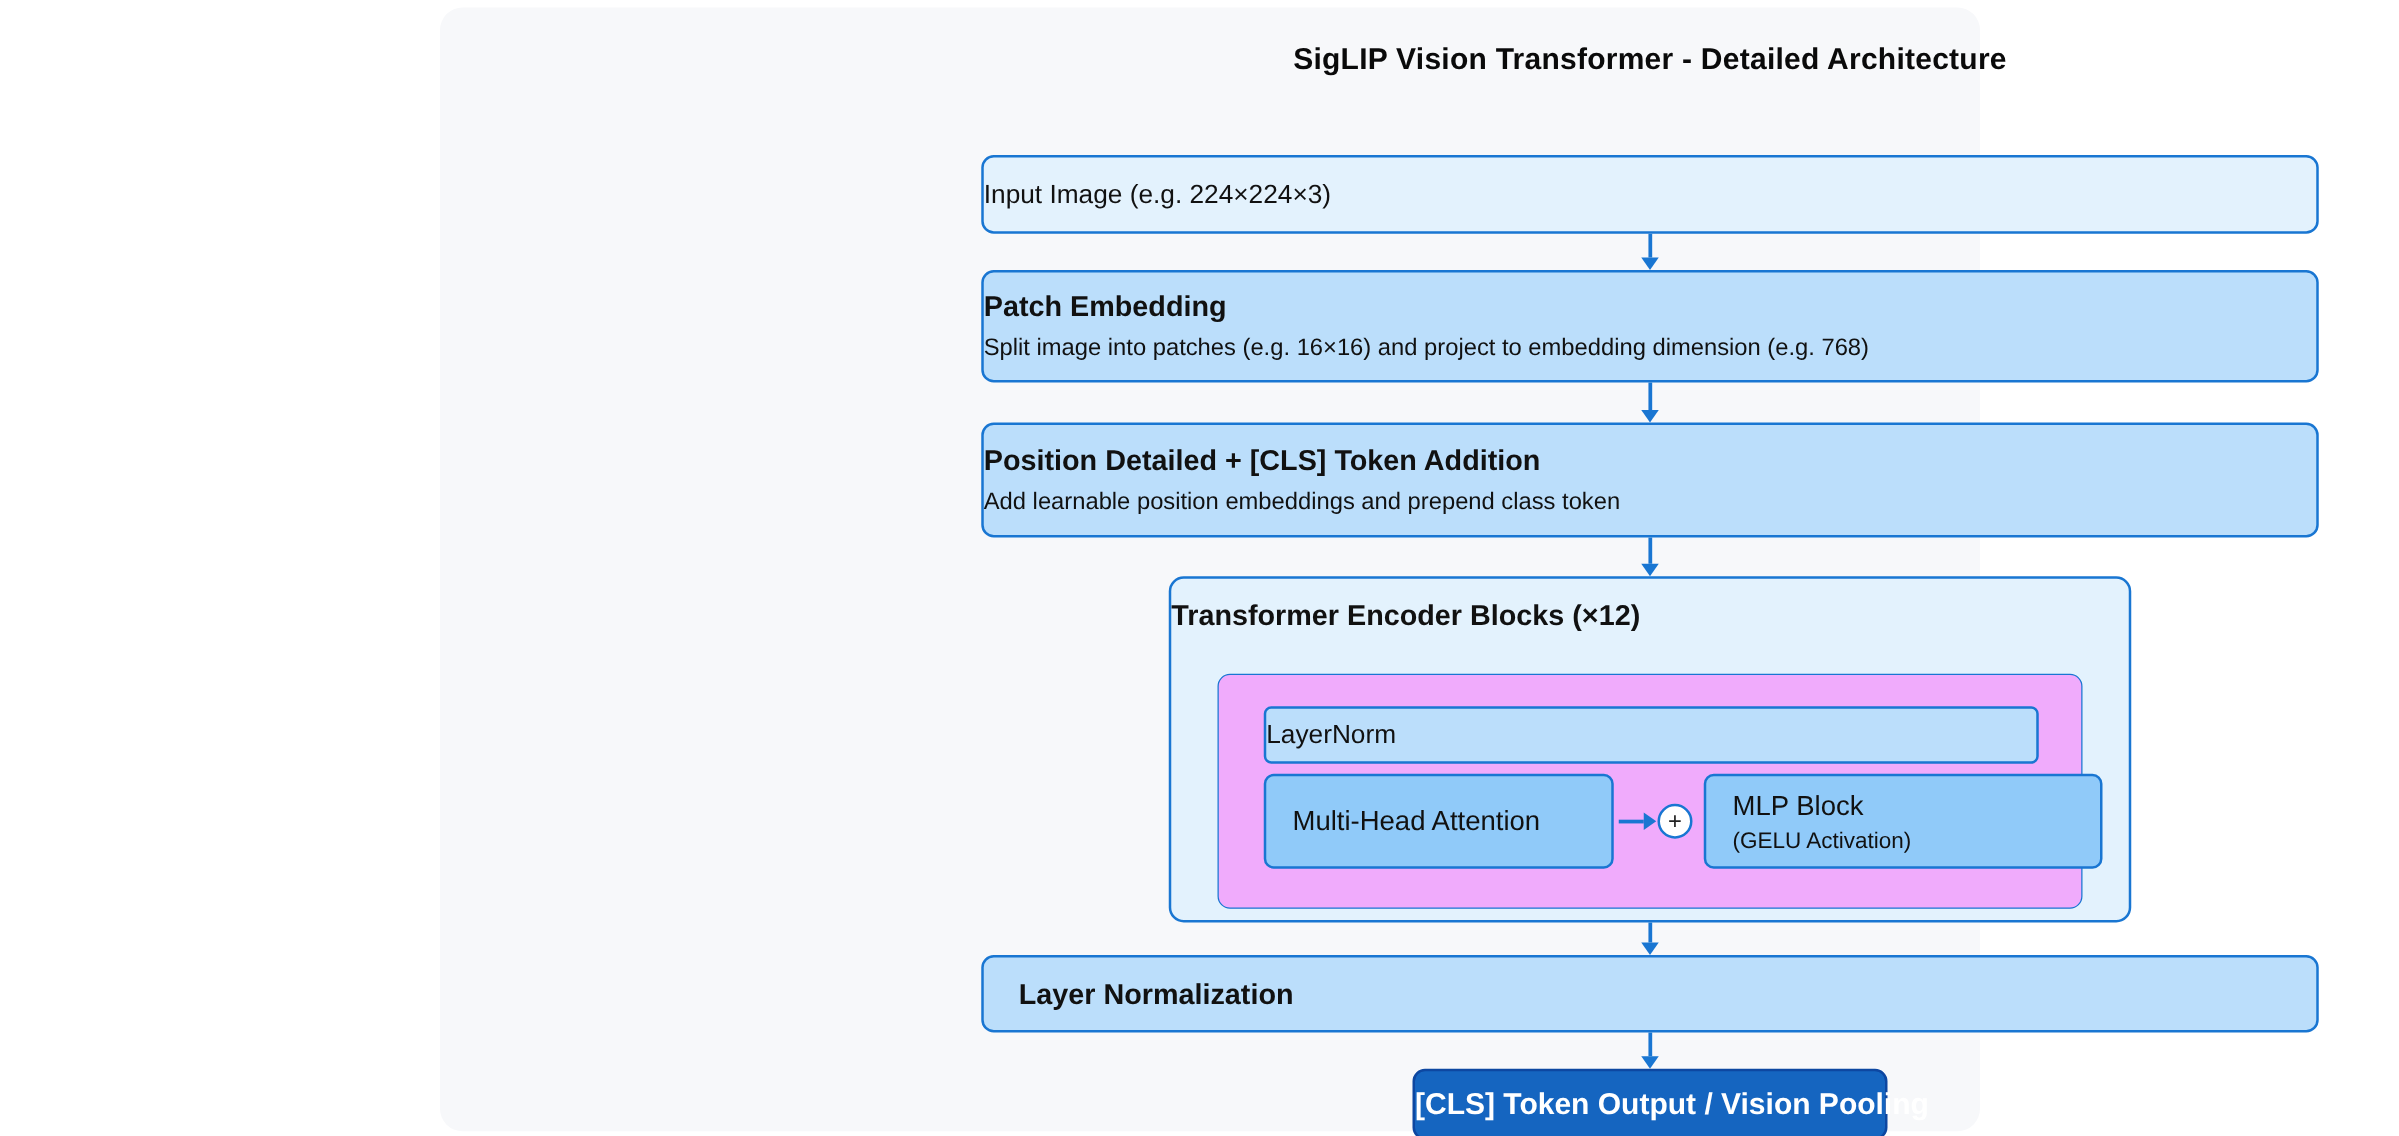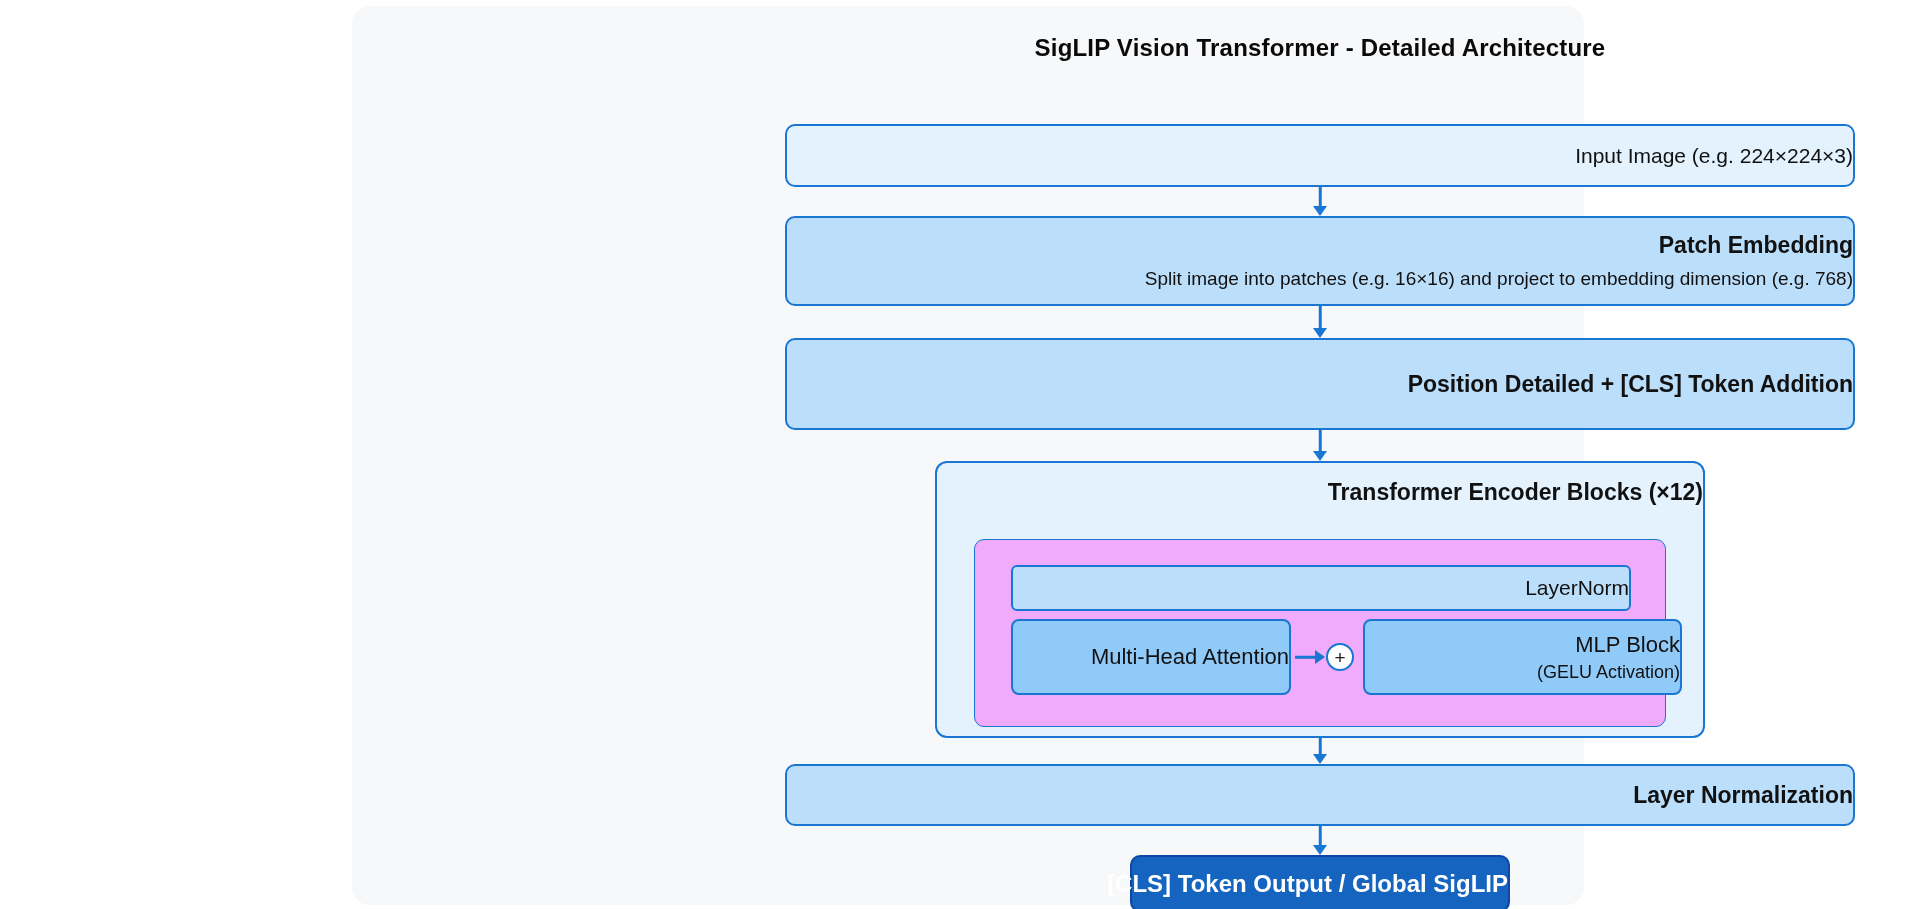--- a/index.html
+++ b/index.html
@@ -30,21 +30,21 @@
     color: #0a0a0a;
     letter-spacing: 0.2px;
   }
 
   .node {
     position: absolute;
     border: 2.5px solid #1976d2;
     border-radius: 10px;
     display: flex;
     flex-direction: column;
-    align-items: flex-end;
+    align-items: flex-start;
     justify-content: center;
     text-align: center;
   }
   .fill-light  { background: #e3f2fd; }
   .fill-mid    { background: #bbdefb; }
   .fill-deep   { background: #90caf9; padding-left: 21px; }
 
   .node-title      { font-size: 23px; font-weight: bold; line-height: 1.25; }
   .node-subtitle   { font-size: 19px; font-weight: normal; margin-top: 9px; line-height: 1.2; }
   .node-plain      { font-size: 21px; font-weight: normal; }
@@ -166,20 +166,21 @@
       <div class="node-subtitle">Split image into patches (e.g. 16×16) and project to embedding dimension (e.g. 768)</div>
     </div>
 
     <div class="v-arrow va2">
       <div class="shaft"></div>
       <div class="head"></div>
     </div>
 
     <div class="node fill-mid box-position">
       <div class="node-title">Position Detailed + [CLS] Token Addition</div>
+      <div class="node-subtitle">Add learnable position embeddings and prepend class token</div>
     </div>
 
     <div class="v-arrow va3">
       <div class="shaft"></div>
       <div class="head"></div>
     </div>
 
     <div class="node fill-light box-encoder">
       <div class="encoder-title">Transformer Encoder Blocks (×12)</div>
 
@@ -218,17 +219,17 @@
     <div class="node fill-mid box-final-ln">
       <div class="node-title">Layer Normalization</div>
     </div>
 
     <div class="v-arrow va5">
       <div class="shaft"></div>
       <div class="head"></div>
     </div>
 
     <div class="node box-output">
-      <div>[CLS] Token Output / Global SigLIP</div>
+      <div>[CLS] Token Output / Vision Pooling</div>
     </div>
 
   </div>
 </div>
 
 </body></html>

